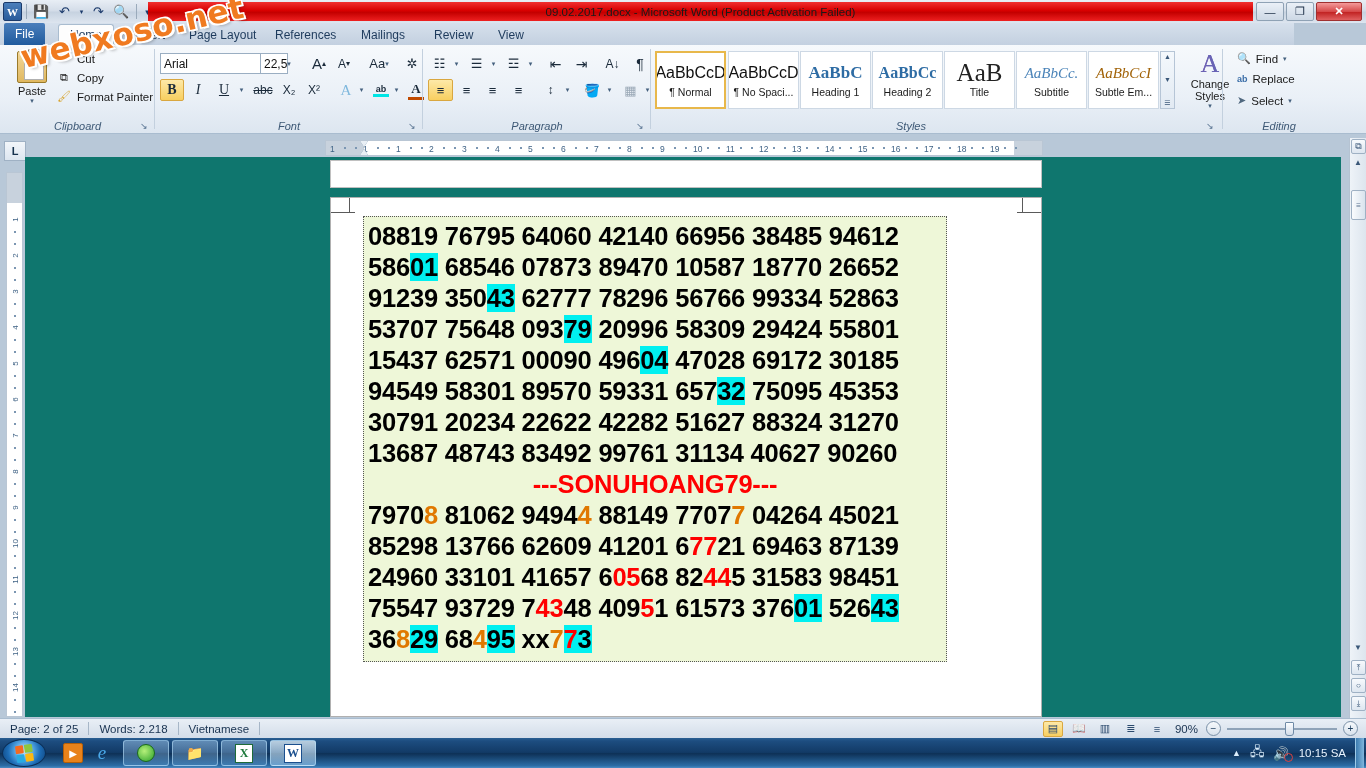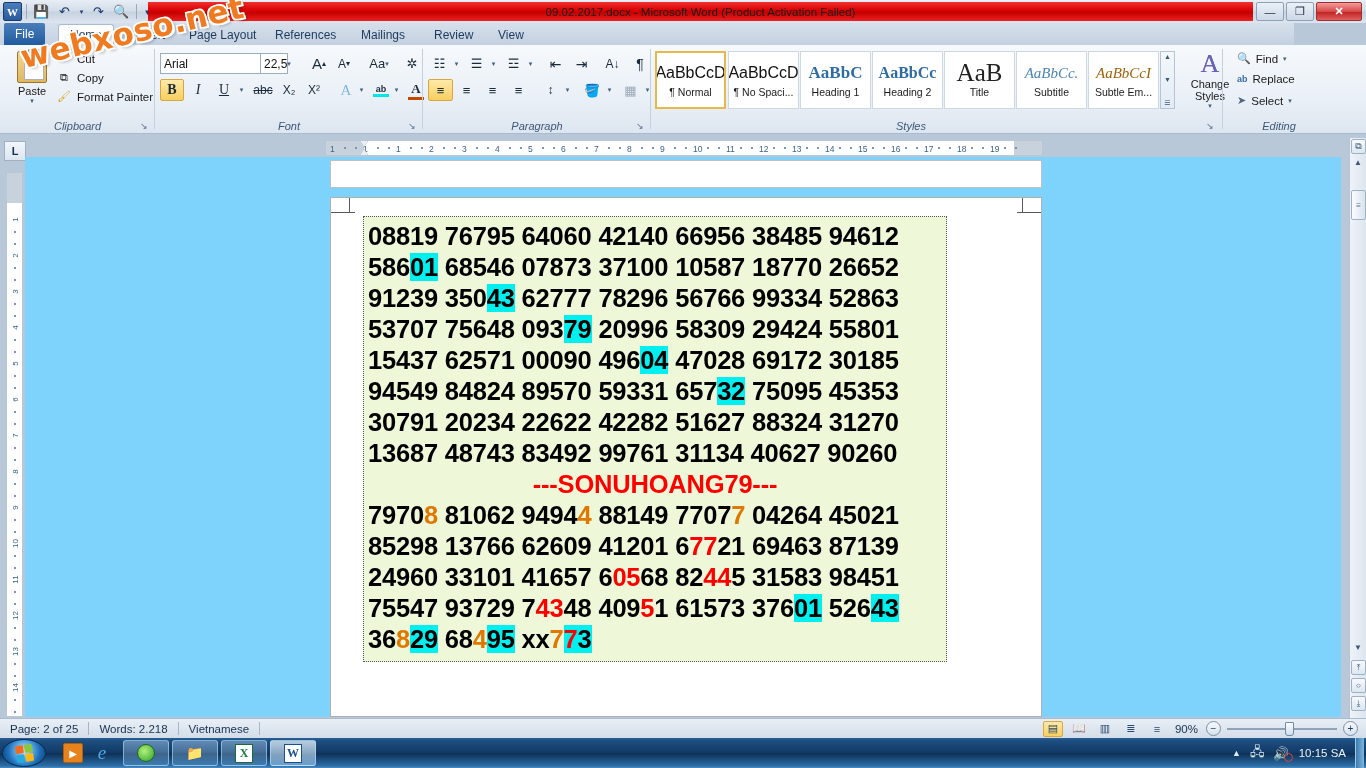--- a/index.html
+++ b/index.html
@@ -166,21 +166,21 @@
   .ruler-corner {
     position: absolute; left: 4px; top: 141px; width: 22px; height: 20px;
     background: linear-gradient(to bottom,#f2f6fa,#dde6f0);
     border: 1px solid #9fb1c4; display:flex; align-items:center; justify-content:center;
     font-size: 11px; color:#16324e; font-weight:bold;
   }
 
   
   .docarea {
     position: absolute; left: 25px; top: 157px; width: 1316px; height: 560px;
-    background: #7dd3fc; overflow: hidden;
+    background: #0f766e; overflow: hidden;
   }
   .page-prev {
     position: absolute; left: 305px; top: 3px; width: 712px; height: 28px;
     background: #fff; border: 1px solid #c0c0c0;
   }
   .page {
     position: absolute; left: 305px; top: 40px; width: 712px; height: 520px;
     background: #fff; border: 1px solid #b0b0b0;
   }
   .page-mark { position: absolute; background: #5a5a5a; }
@@ -625,25 +625,25 @@
 
   <div class="docarea">
     <div class="page-prev"></div>
     <div class="page">
       <div class="page-mark" style="left:18px;top:0;width:1px;height:14px"></div>
       <div class="page-mark" style="left:0;top:14px;width:24px;height:1px"></div>
       <div class="page-mark" style="right:18px;top:0;width:1px;height:14px"></div>
       <div class="page-mark" style="right:0;top:14px;width:24px;height:1px"></div>
       <div class="textblock" id="textblock">
           <div class="numline"><span>08819 76795 64060 42140 66956 38485 94612</span></div>
-          <div class="numline"><span>586</span><span class="hl">01</span><span> 68546 07873 37100 10587 18770 26652</span></div>
+          <div class="numline"><span>586</span><span class="hl">01</span><span> 68546 07873 89470 10587 18770 26652</span></div>
           <div class="numline"><span>91239 350</span><span class="hl">43</span><span> 62777 78296 56766 99334 52863</span></div>
           <div class="numline"><span>53707 75648 093</span><span class="hl">79</span><span> 20996 58309 29424 55801</span></div>
           <div class="numline"><span>15437 62571 00090 496</span><span class="hl">04</span><span> 47028 69172 30185</span></div>
-          <div class="numline"><span>94549 84824 89570 59331 657</span><span class="hl">32</span><span> 75095 45353</span></div>
+          <div class="numline"><span>94549 58301 89570 59331 657</span><span class="hl">32</span><span> 75095 45353</span></div>
           <div class="numline"><span>30791 20234 22622 42282 51627 88324 31270</span></div>
           <div class="numline"><span>13687 48743 83492 99761 31134 40627 90260</span></div>
           <div class="numline center"><span class="rd">---SONUHOANG79---</span></div>
           <div class="numline"><span>7970</span><span class="or">8</span><span> 81062 9494</span><span class="or">4</span><span> 88149 7707</span><span class="or">7</span><span> 04264 45021</span></div>
           <div class="numline"><span>85298 13766 62609 41201 6</span><span class="rd">77</span><span>21 69463 87139</span></div>
           <div class="numline"><span>24960 33101 41657 6</span><span class="rd">05</span><span>68 82</span><span class="rd">4</span><span class="rd">4</span><span>5 31583 98451</span></div>
           <div class="numline"><span>75547 93729 7</span><span class="rd">43</span><span>48 409</span><span class="rd">5</span><span>1 61573 376</span><span class="hl">01</span><span> 526</span><span class="hl">43</span></div>
           <div class="numline"><span>36</span><span class="or">8</span><span class="hl">29</span><span> 68</span><span class="or">4</span><span class="hl">95</span><span> xx</span><span class="or">7</span><span class="hl rd">7</span><span class="hl">3</span></div>
         </div>
     </div>

